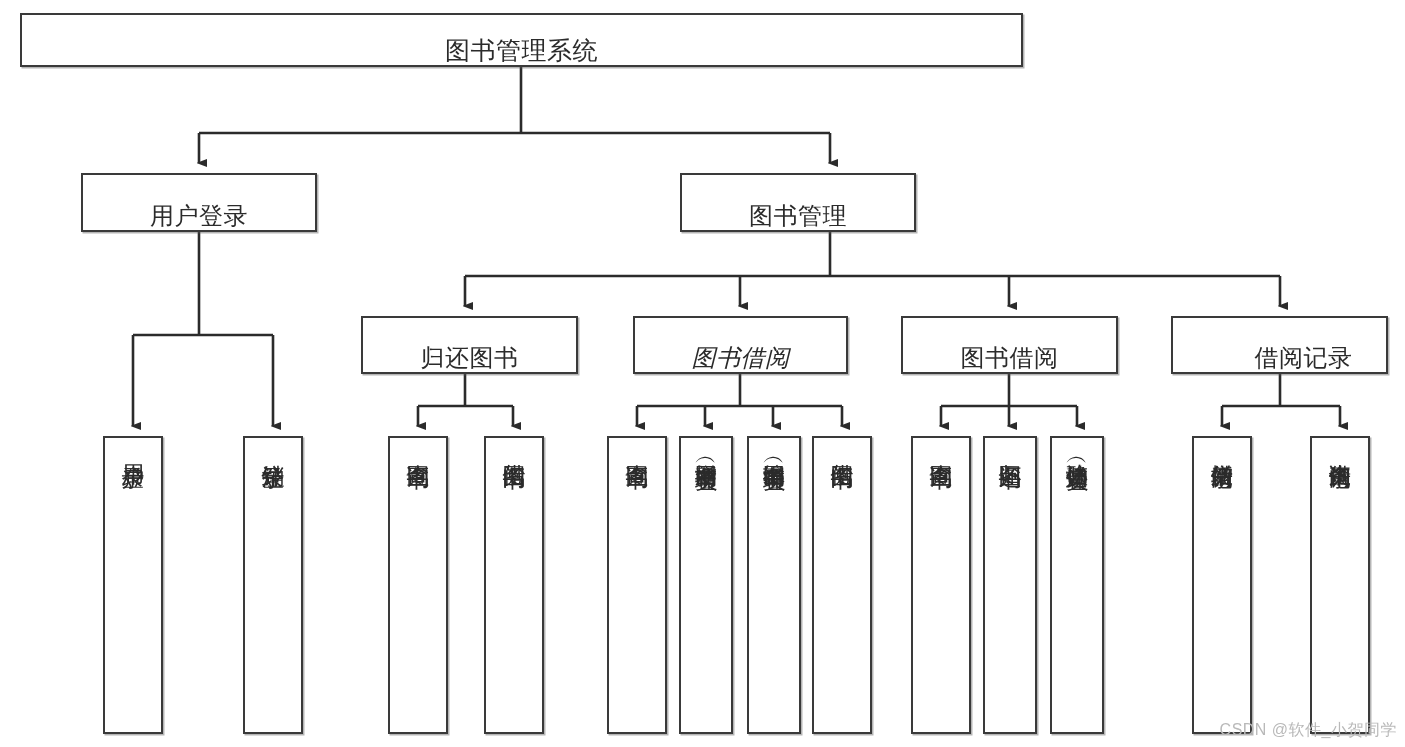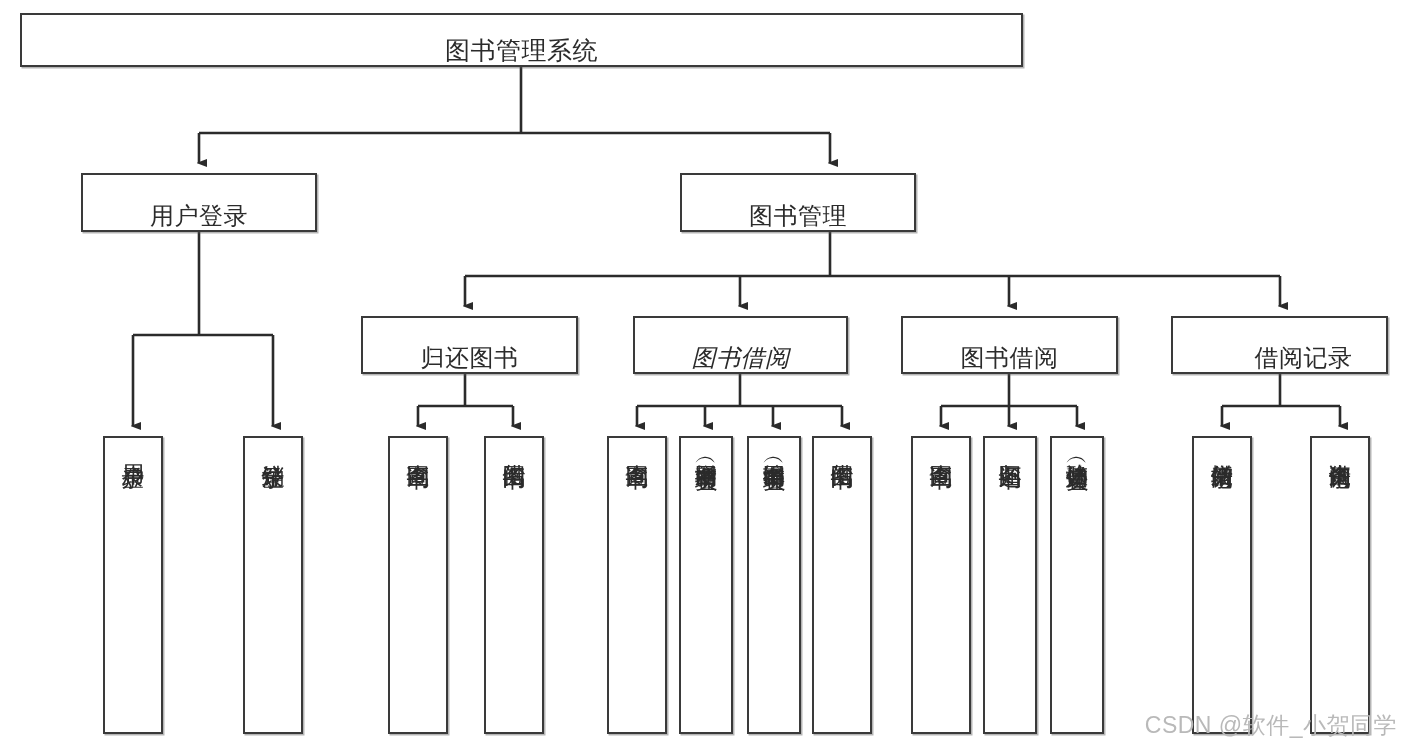--- a/index.html
+++ b/index.html
@@ -65,21 +65,21 @@
     letter-spacing: 1px;
     white-space: nowrap;
   }
   .node.vert.tall .label {
     font-size: 22px;
   }
   .watermark {
     position: absolute;
     right: 8px;
     bottom: 6px;
-    font-size: 23px;
+    font-size: 16px;
     color: #b9b9b9;
     letter-spacing: 0.5px;
     user-select: none;
     white-space: nowrap;
   }
 </style>
 </head>
 <body>
 
 <div id="diagram-root">

